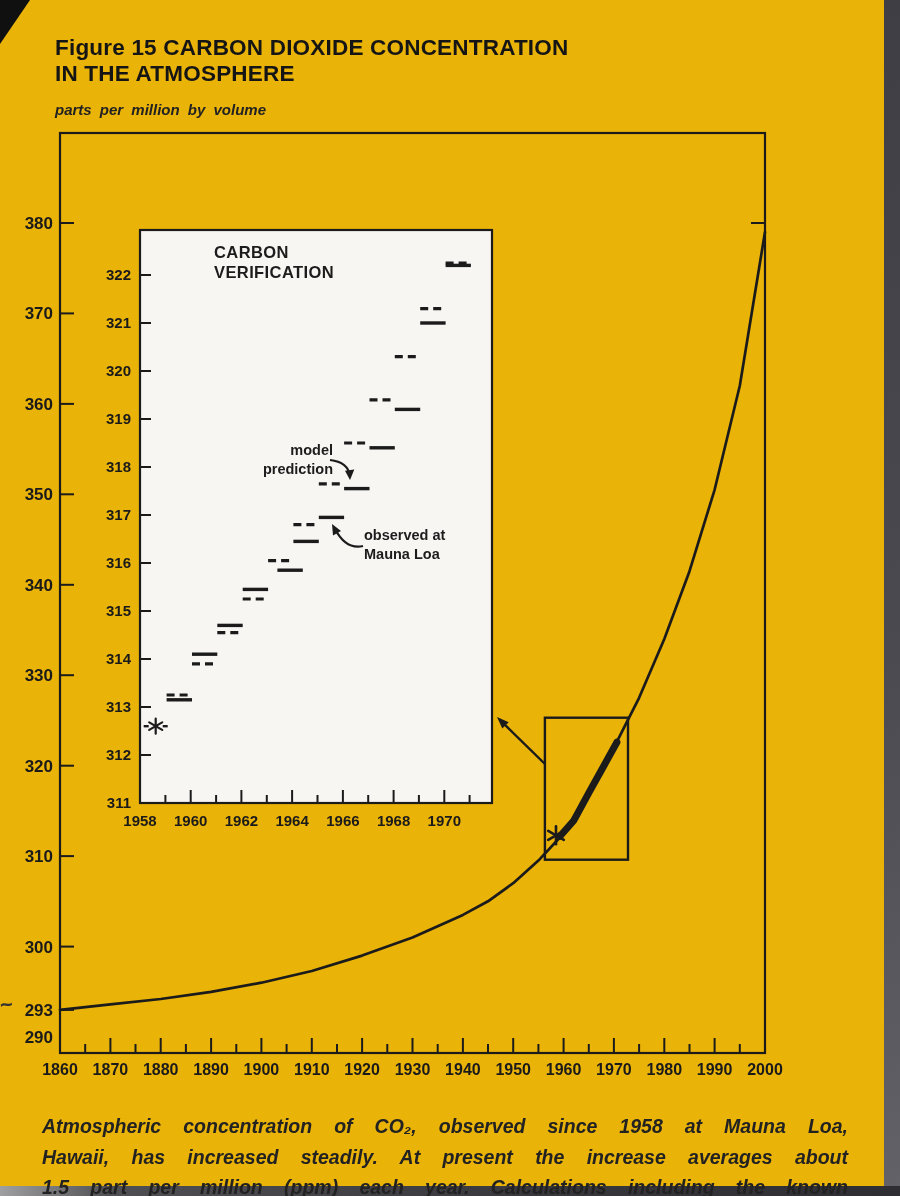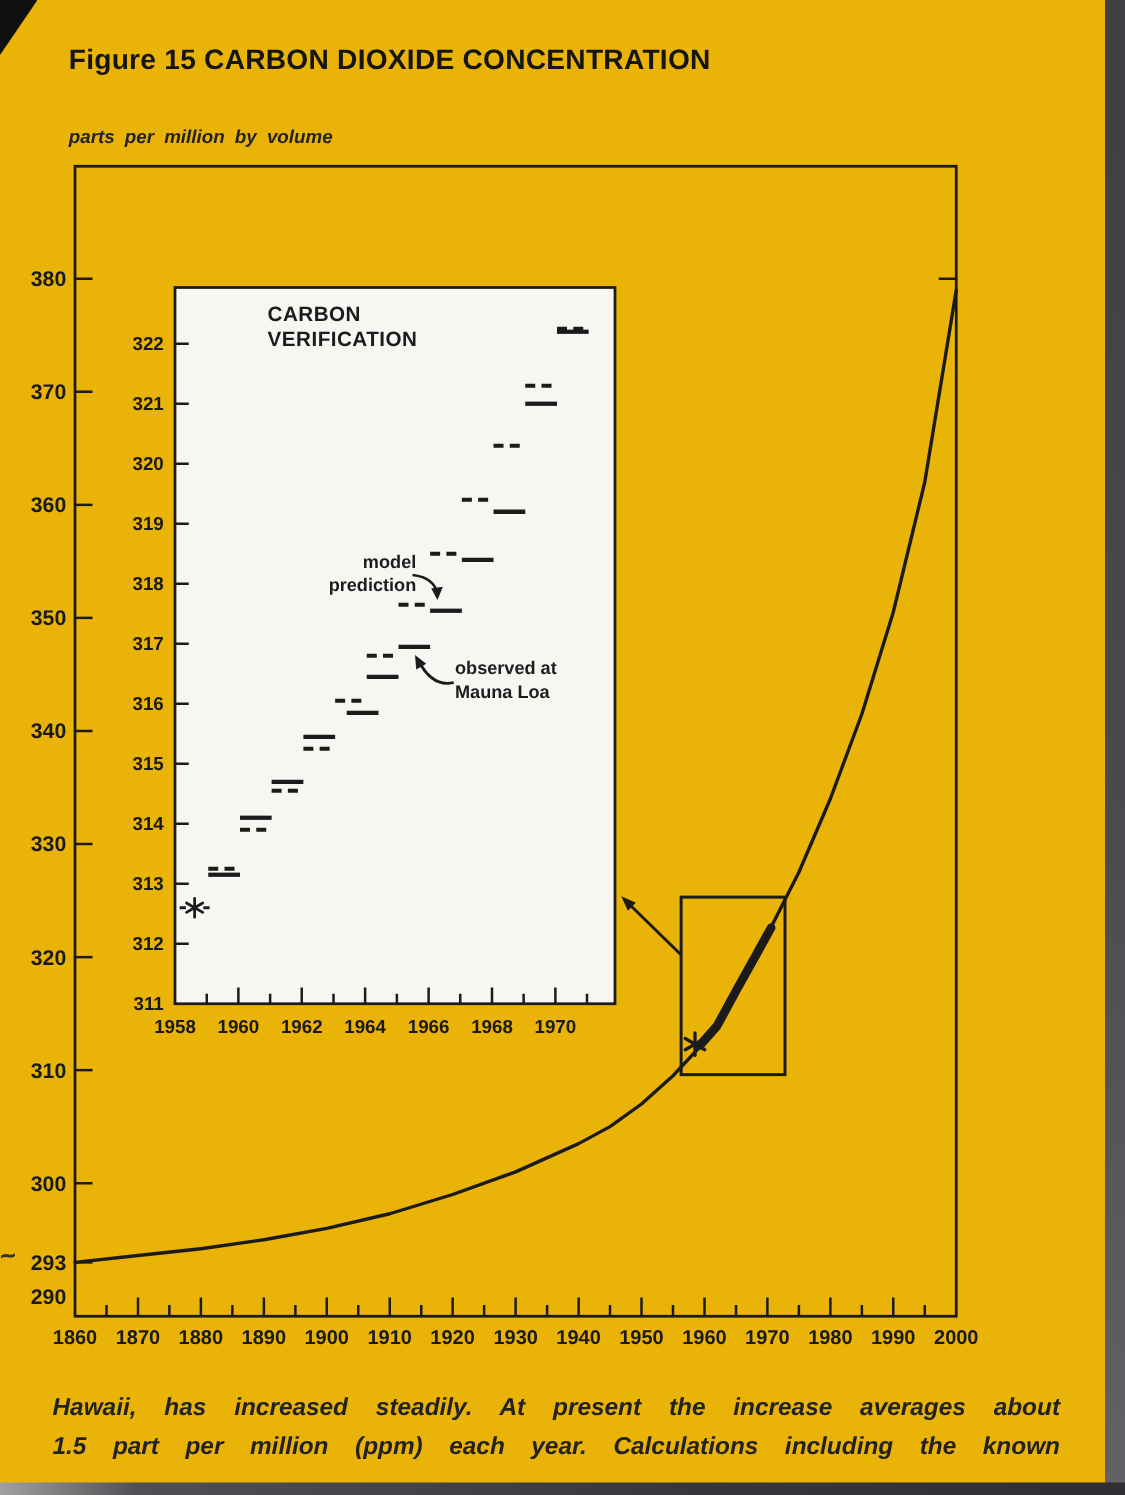--- a/index.html
+++ b/index.html
@@ -56,20 +56,21 @@
 <body>
 
 <div class="page">
 
   <div class="corner-wedge"></div>
   <div class="right-band"></div>
   <div class="bottom-band"></div>
 
   <div class="fig-title">
     <div>Figure 15 CARBON DIOXIDE CONCENTRATION</div>
+    <div>IN THE ATMOSPHERE</div>
   </div>
 
   <div class="units-label">parts per million by volume</div>
 
   <svg id="fig-svg" width="900" height="1196" viewBox="0 0 900 1196">
       <g>
         <rect x="60" y="133" width="705" height="920" fill="none" stroke="#1b1b1b" stroke-width="2.2"></rect>
         <text x="53" y="1043.0" text-anchor="end" font-size="17">290</text>
         <line x1="60" y1="1009.9" x2="74" y2="1009.9" stroke="#1b1b1b" stroke-width="2"></line>
         <text x="53" y="1015.9" text-anchor="end" font-size="17">293</text>
@@ -230,19 +231,20 @@
 
   <div class="ann ann-inset-title">CARBON VERIFICATION</div>
 
   <div class="ann ann-model-prediction">model prediction</div>
 
   <div class="ann ann-observed">observed at Mauna Loa</div>
 
 
 
   <div class="caption">
+    <div class="cap-line">Atmospheric concentration of CO₂, observed since 1958 at Mauna Loa,</div>
     <div class="cap-line">Hawaii, has increased steadily. At present the increase averages about</div>
     <div class="cap-line">1.5 part per million (ppm) each year. Calculations including the known</div>
   </div>
 
   <div class="stray-mark">~</div>
 
 </div>
 
 </body></html>

